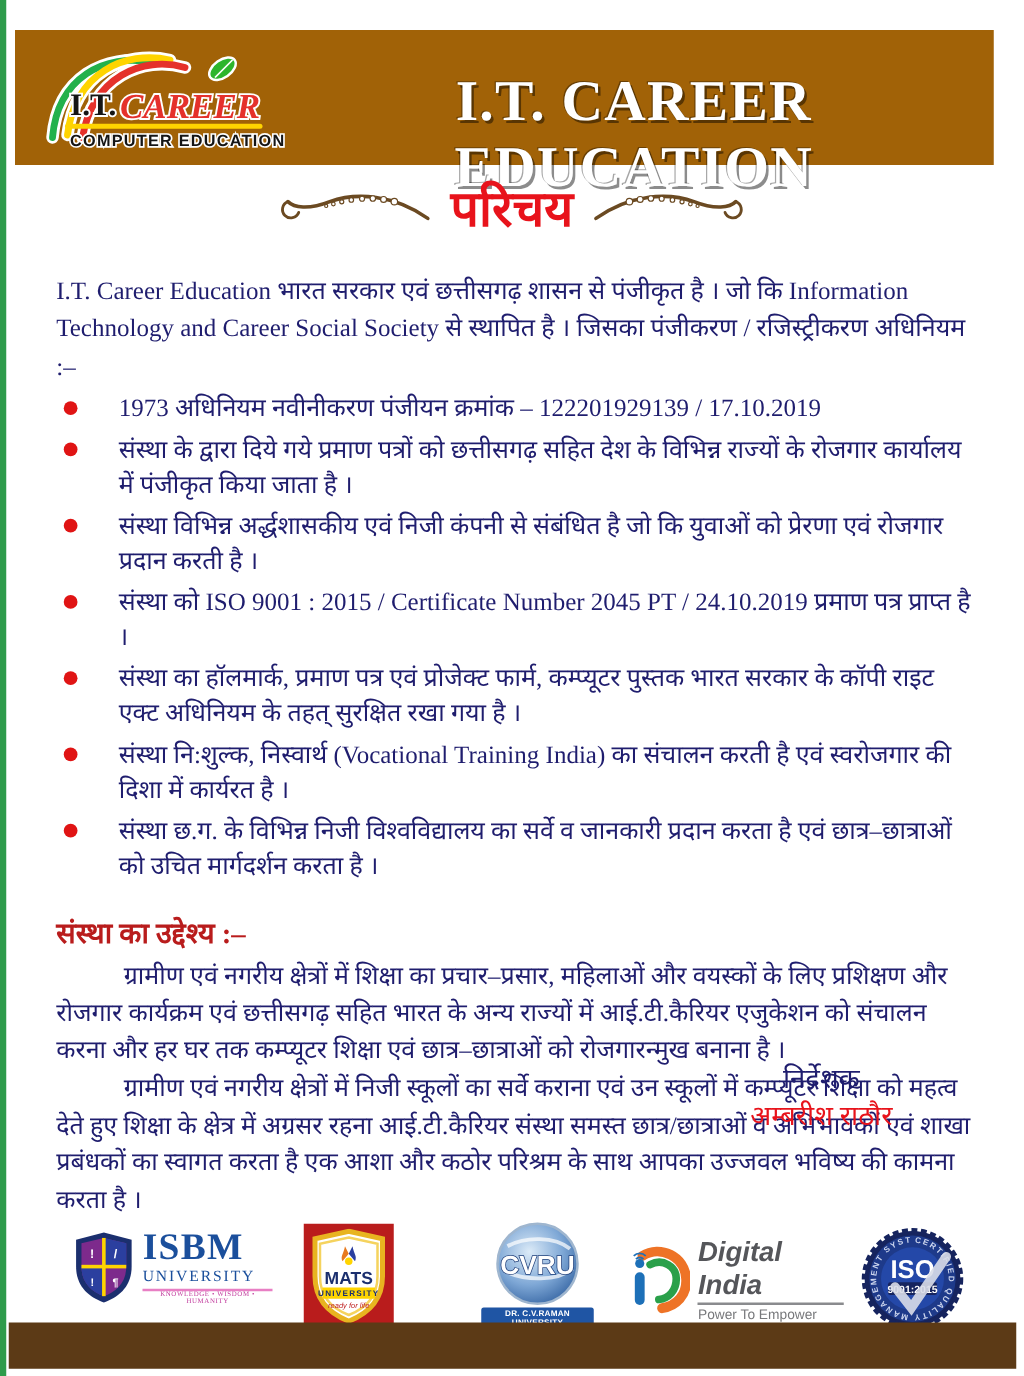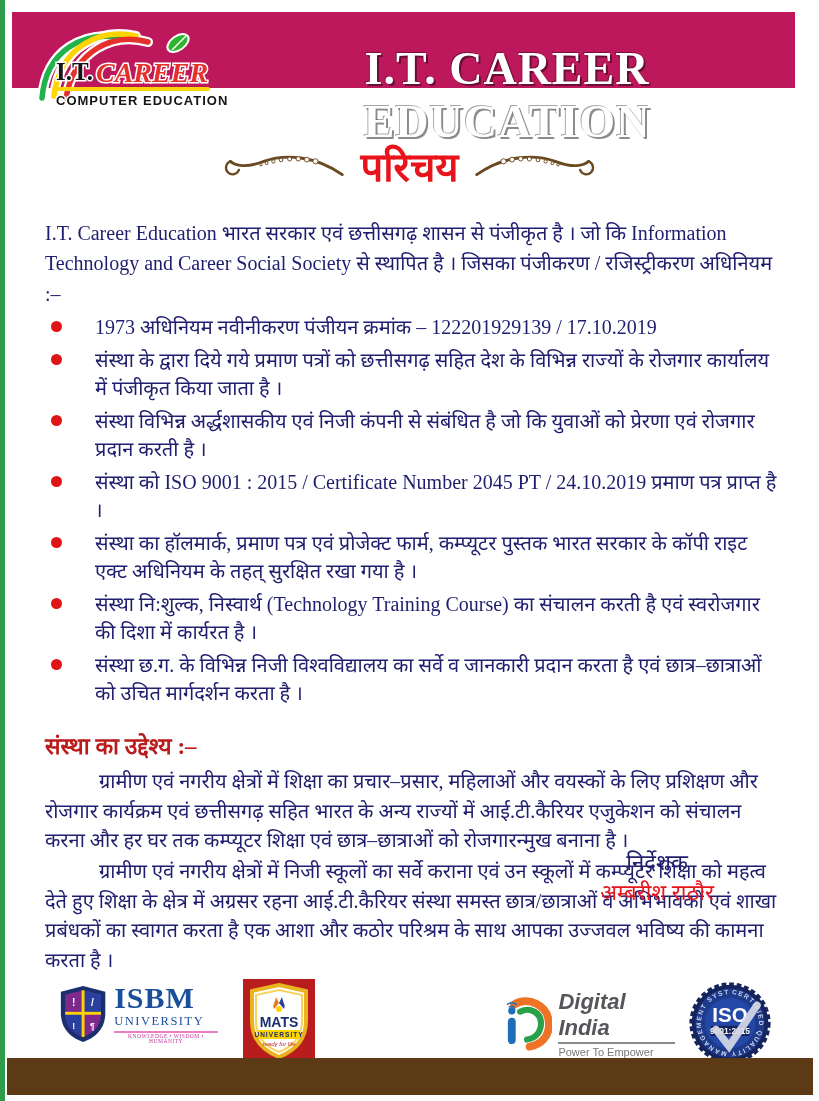--- a/index.html
+++ b/index.html
@@ -1,21 +1,21 @@
 <!DOCTYPE html>
 <html><head>
 <meta charset="utf-8">
 <style>
   html,body{margin:0;padding:0;background:#ffffff;}
   .page{position:relative;width:819px;height:1101px;background:#ffffff;overflow:hidden;
         font-family:"Liberation Serif","DejaVu Serif",serif;}
   .edge-strip{position:absolute;left:0;top:0;width:5px;height:1101px;background:#2e9b4b;}
 
   
-  .header{position:absolute;left:12px;top:12px;width:783px;height:76px;background:#be185d;}
+  .header{position:absolute;left:12px;top:24px;width:783px;height:108px;background:#a16207;}
   .brand{position:absolute;left:14px;top:4px;width:205px;height:96px;}
   .page-title{position:absolute;left:215px;right:8px;top:30px;text-align:center;
       color:#ffffff;font-size:46px;font-weight:bold;letter-spacing:1px;
       font-family:Liberation Serif, serif;
       text-shadow:2px 2px 0 rgba(0,0,0,.45), -1px -1px 0 rgba(0,0,0,.35);}
 
   
   .heading-row{position:absolute;left:0;top:146px;width:819px;display:flex;align-items:center;justify-content:center;gap:14px;}
   .intro-heading{color:#e8131b;font-size:40px;font-weight:bold;line-height:1;}
   .flourish{width:128px;height:44px;}
@@ -124,21 +124,21 @@
   </div>
 
   <div class="content">
     <p class="intro-para">I.T. Career Education भारत सरकार एवं छत्तीसगढ़ शासन से पंजीकृत है । जो कि Information Technology and Career Social Society से स्थापित है । जिसका पंजीकरण / रजिस्ट्रीकरण अधिनियम :–</p>
     <ul class="points">
       <li><span class="dot"></span><span>1973 अधिनियम नवीनीकरण पंजीयन क्रमांक – 122201929139 / 17.10.2019</span></li>
       <li><span class="dot"></span><span>संस्था के द्वारा दिये गये प्रमाण पत्रों को छत्तीसगढ़ सहित देश के विभिन्न राज्यों के रोजगार कार्यालय में पंजीकृत किया जाता है ।</span></li>
       <li><span class="dot"></span><span>संस्था विभिन्न अर्द्धशासकीय एवं निजी कंपनी से संबंधित है जो कि युवाओं को प्रेरणा एवं रोजगार प्रदान करती है ।</span></li>
       <li><span class="dot"></span><span>संस्था को ISO 9001 : 2015 / Certificate Number 2045 PT / 24.10.2019 प्रमाण पत्र प्राप्त  है ।</span></li>
       <li><span class="dot"></span><span>संस्था का हॉलमार्क, प्रमाण पत्र एवं प्रोजेक्ट फार्म, कम्प्यूटर पुस्तक भारत सरकार के कॉपी राइट एक्ट अधिनियम के तहत् सुरक्षित रखा गया है ।</span></li>
-      <li><span class="dot"></span><span>संस्था नि:शुल्क, निस्वार्थ  (Technology Training Course) का संचालन करती है एवं स्वरोजगार की दिशा में कार्यरत है ।</span></li>
+      <li><span class="dot"></span><span>संस्था नि:शुल्क, निस्वार्थ  (Vocational Training India) का संचालन करती है एवं स्वरोजगार की दिशा में कार्यरत है ।</span></li>
       <li><span class="dot"></span><span>संस्था छ.ग.  के विभिन्न निजी विश्वविद्यालय का सर्वे व जानकारी प्रदान करता है एवं छात्र–छात्राओं को उचित मार्गदर्शन करता है ।</span></li>
     </ul>
     <div class="obj-heading">संस्था का उद्देश्य :–</div>
     <p class="obj-para">ग्रामीण एवं नगरीय क्षेत्रों में शिक्षा का प्रचार–प्रसार, महिलाओं और वयस्कों के लिए प्रशिक्षण और रोजगार कार्यक्रम एवं छत्तीसगढ़ सहित भारत के अन्य राज्यों में आई.टी.कैरियर एजुकेशन को संचालन करना और हर घर तक कम्प्यूटर शिक्षा एवं छात्र–छात्राओं को रोजगारन्मुख बनाना है ।</p>
     <p class="obj-para">ग्रामीण एवं नगरीय क्षेत्रों में निजी स्कूलों का सर्वे कराना एवं उन स्कूलों में कम्प्यूटर शिक्षा को महत्व देते हुए शिक्षा के क्षेत्र में अग्रसर रहना आई.टी.कैरियर संस्था समस्त छात्र/छात्राओं व अभिभावकों एवं शाखा प्रबंधकों का स्वागत करता है एक आशा और कठोर परिश्रम के साथ आपका उज्जवल भविष्य की कामना करता है ।</p>
   </div>
 
   <div class="signature">
     <div class="sig-title">निर्देशक</div>
     <div class="sig-name">अम्बरीश राठौर</div>
@@ -171,20 +171,35 @@
       <path d="M28 14 C27 20 24 22 26 26 L31 20 Z" fill="#e87a1e"></path>
       <path d="M34 14 C35 20 38 22 36 26 L31 20 Z" fill="#2b3f9f"></path>
       <circle cx="31" cy="26" r="3" fill="#ffd400"></circle>
       <text x="31" y="44" font-size="14" font-weight="bold" fill="#1b2f6e" text-anchor="middle">MATS</text>
       <rect x="10" y="47" width="42" height="9" fill="#ffd400"></rect>
       <text x="31" y="54" font-size="6.5" font-weight="bold" fill="#1b2f6e" text-anchor="middle" letter-spacing="1">UNIVERSITY</text>
       <text x="31" y="63" font-size="6" font-style="italic" fill="#c02525" text-anchor="middle">ready for life</text>
     </svg>
   </div>
 
+  <div class="logo-box cvru">
+    <svg width="72" height="70" viewBox="0 0 72 70">
+      <defs>
+        <radialGradient id="globe" cx="40%" cy="35%" r="75%">
+          <stop offset="0%" stop-color="#dcebf8"></stop>
+            <stop offset="55%" stop-color="#7fa8d6"></stop>
+            <stop offset="100%" stop-color="#2f5f9e"></stop>
+        </radialGradient>
+      </defs>
+      <circle cx="36" cy="34" r="32" fill="url(#globe)" stroke="#9fb6cf" stroke-width="2"></circle>
+      <path d="M12 20 C26 12 50 12 62 22 M10 40 C26 48 52 48 64 38" stroke="#ffffff" stroke-width="3" fill="none" opacity=".7"></path>
+      <text x="36" y="42" font-size="21" font-weight="bold" fill="#ffffff" stroke="#1f3f7a" stroke-width="1.2" paint-order="stroke" text-anchor="middle">CVRU</text>
+    </svg>
+    <div class="cvru-ribbon">DR. C.V.RAMAN UNIVERSITY</div>
+  </div>
 
   <div class="logo-box digital">
     <svg width="56" height="58" viewBox="0 0 60 60">
       <path d="M16 9 C32 -1 55 9 56 30 C57 45 47 55 34 57" fill="none" stroke="#ee7326" stroke-width="9" stroke-linecap="round"></path>
       <path d="M23 17 C35 11 47 19 47 30 C47 41 40 48 31 49" fill="none" stroke="#2aa04a" stroke-width="7" stroke-linecap="round"></path>
       <rect x="9" y="24" width="9" height="30" rx="4.5" fill="#1d70b8"></rect>
       <circle cx="13.5" cy="16" r="4.2" fill="#1d70b8"></circle>
       <path d="M8 9 C11 6 16 6 19 9 M10 12 C12 10 15 10 17 12" stroke="#1d70b8" stroke-width="1.6" fill="none"></path>
     </svg>
     <div class="digital-text">

